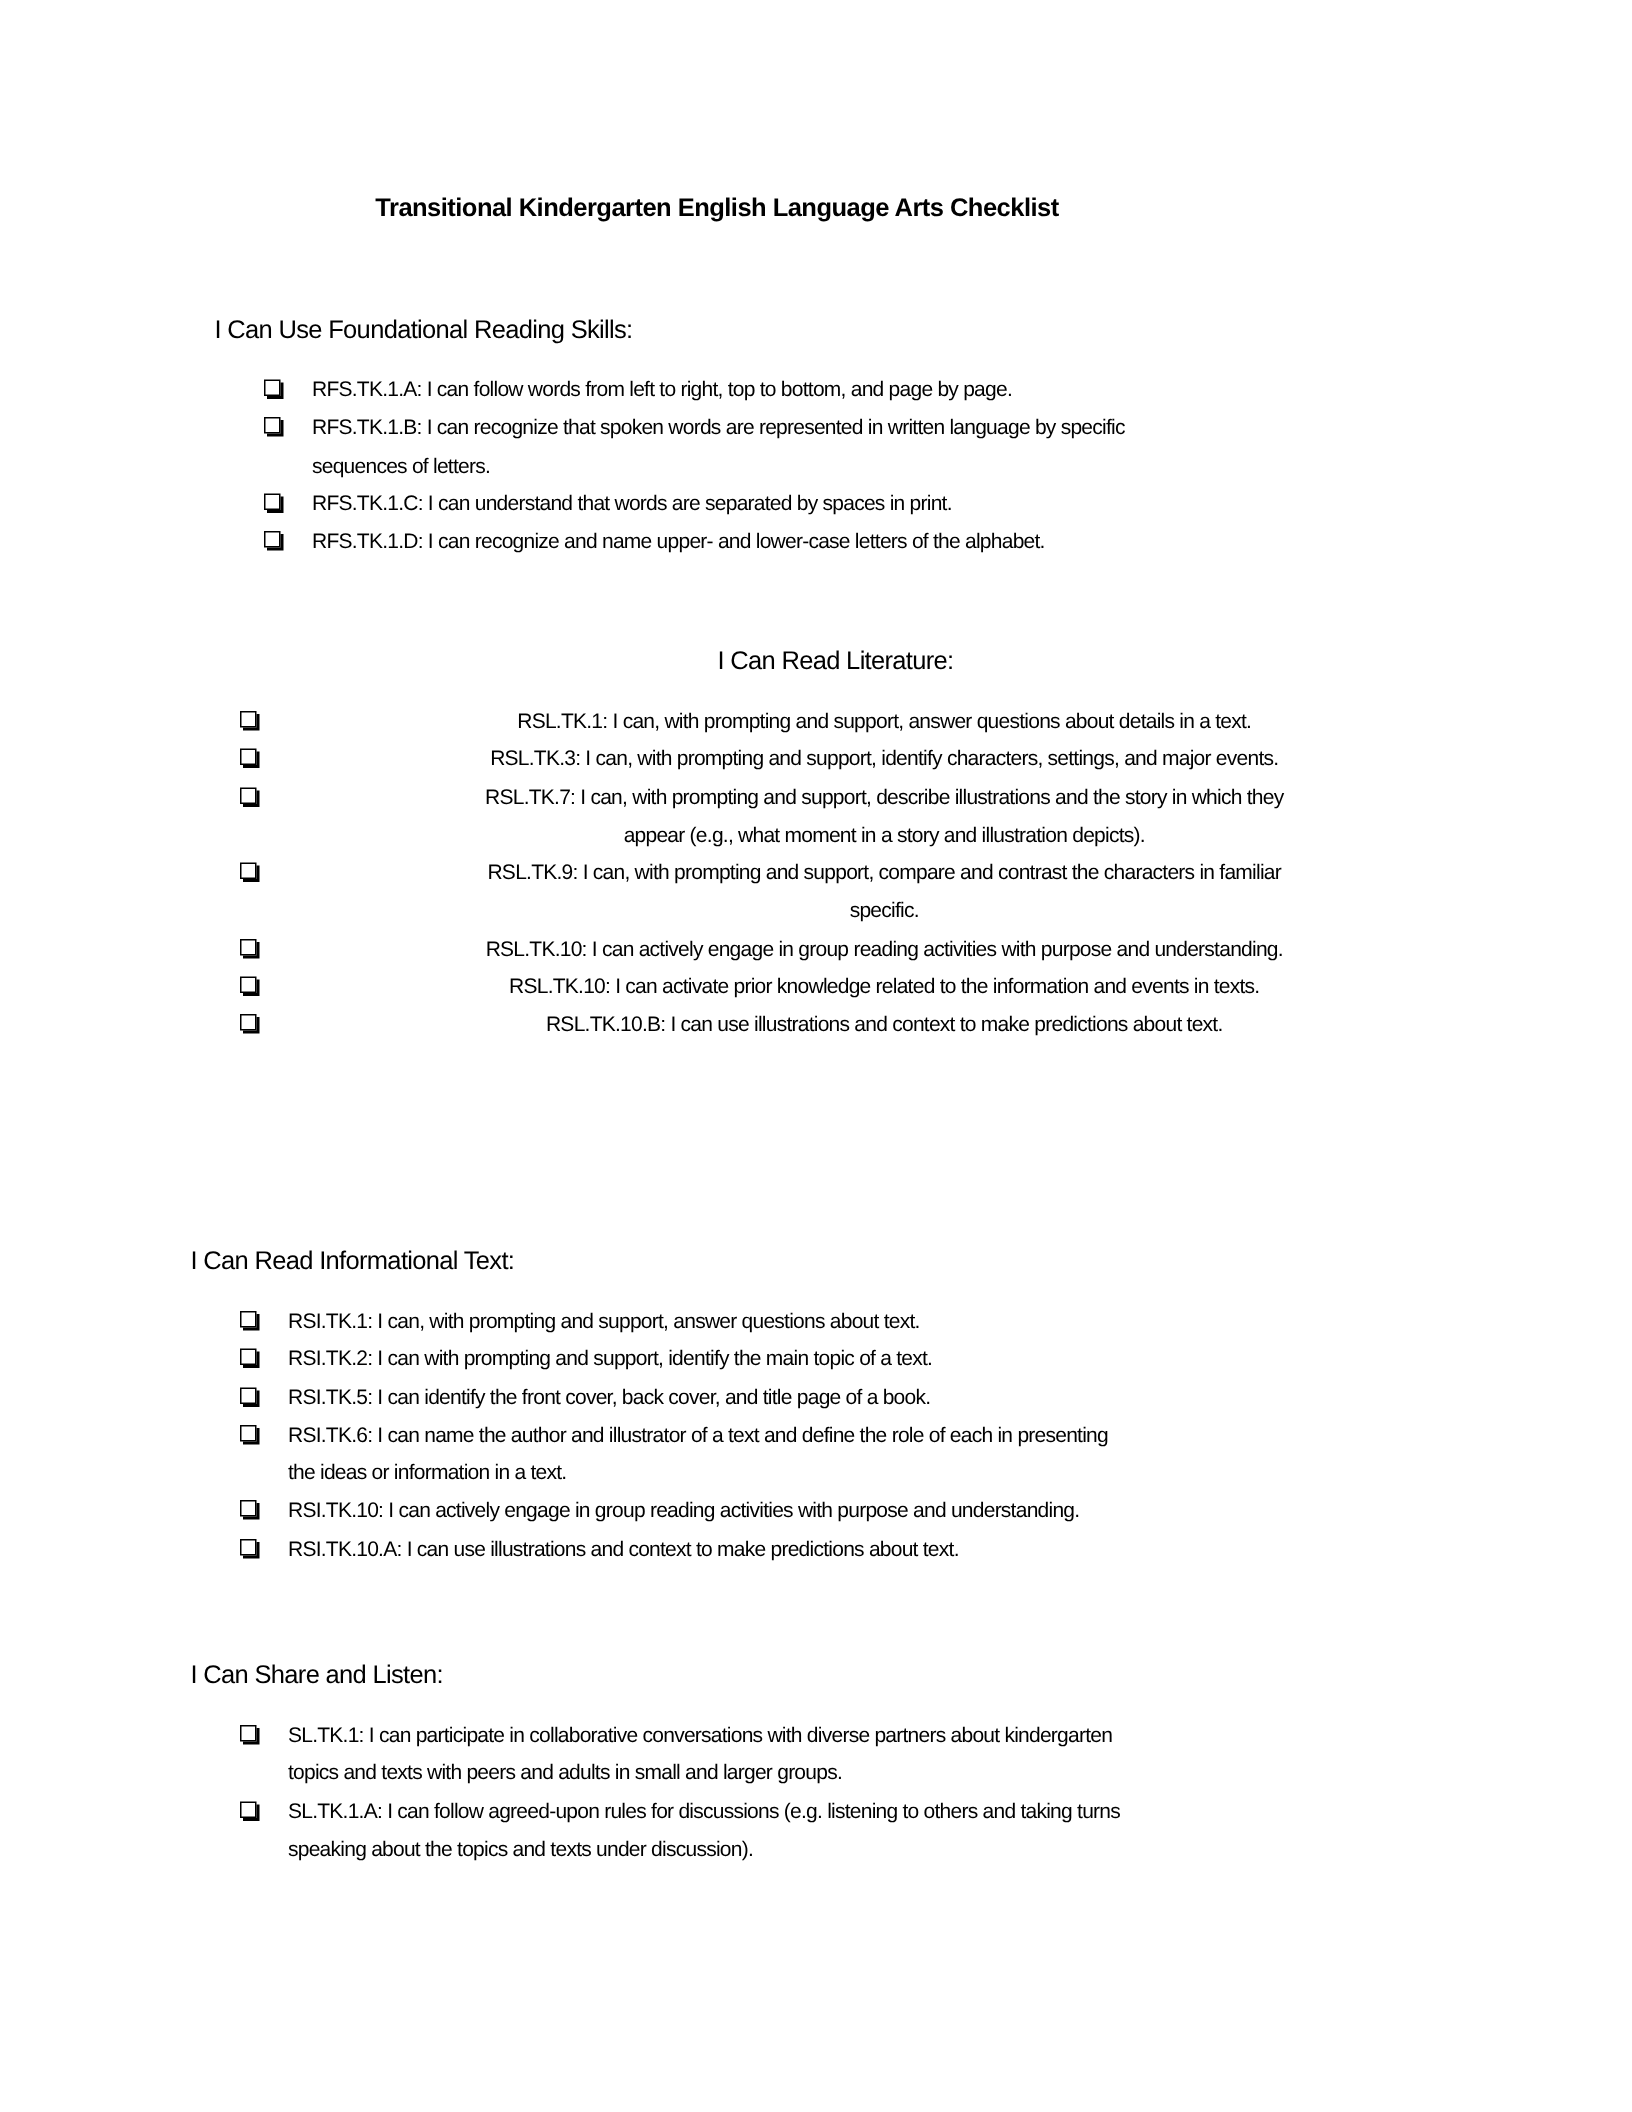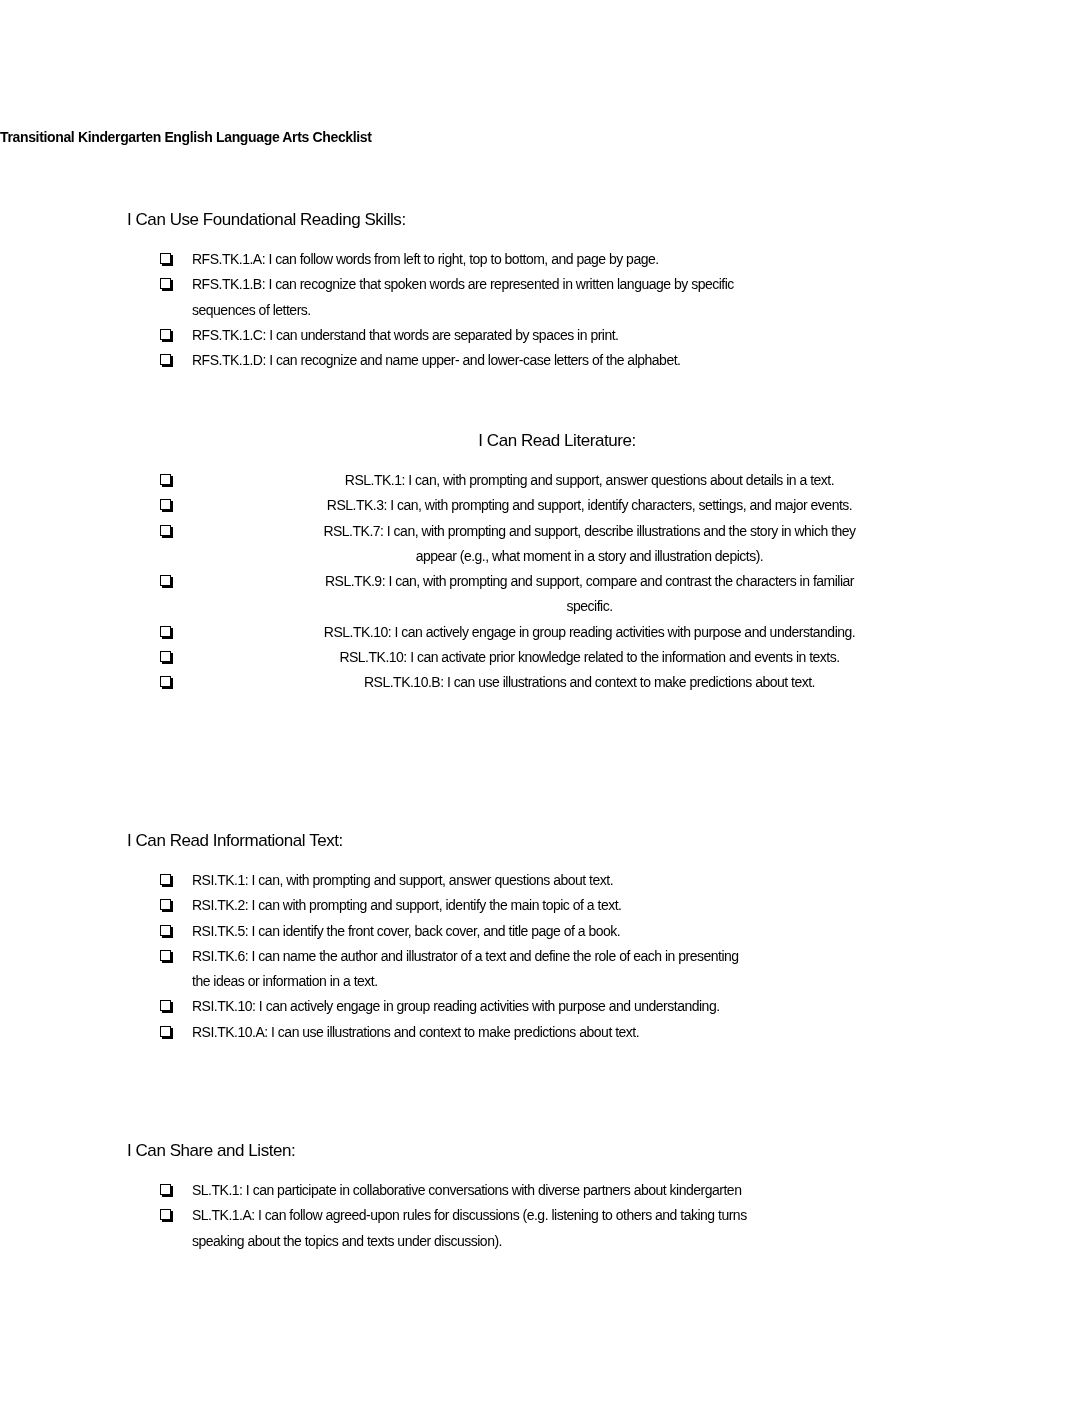--- a/index.html
+++ b/index.html
@@ -19,23 +19,23 @@
       position: absolute;
       left: 0; top: 0;
       width: 1088px; height: 1408px;
       background: #ffffff;
     }
     .title {
       position: absolute;
       left: 0;
       width: 956px;
       top: 129px;
-      text-align: left;
+      text-align: center;
       font-weight: bold;
-      font-size: 14px;
+      font-size: 17px;
       letter-spacing: -0.35px;
       white-space: nowrap;
     }
     .section {
       position: absolute;
       left: 127px;
       width: 860px;
     }
     .section-heading {
       font-size: 17px;
@@ -73,21 +73,21 @@
       box-shadow: 2px 2px 0 0 #000;
       cursor: pointer;
     }
   </style>
 </head>
 <body>
 
 <div class="page">
   <div class="title">Transitional Kindergarten English Language Arts Checklist</div>
   <div id="sections">
-      <div class="section" style="top: 207px;">
+      <div class="section" style="top: 207px; margin-left: 16px;">
         <div class="section-heading">I Can Use Foundational Reading Skills:</div>
         <ul class="items">
           <li class="item">
             <span class="checkbox" role="checkbox" aria-checked="false"></span>
             <span class="line">RFS.TK.1.A: I can follow words from left to right, top to bottom, and page by page.</span>
           </li>
           <li class="item">
             <span class="checkbox" role="checkbox" aria-checked="false"></span>
             <span class="line">RFS.TK.1.B: I can recognize that spoken words are represented in written language by specific</span>
             <span class="line">sequences of letters.</span>
@@ -160,26 +160,27 @@
           <li class="item">
             <span class="checkbox" role="checkbox" aria-checked="false"></span>
             <span class="line">RSI.TK.10: I can actively engage in group reading activities with purpose and understanding.</span>
           </li>
           <li class="item">
             <span class="checkbox" role="checkbox" aria-checked="false"></span>
             <span class="line">RSI.TK.10.A: I can use illustrations and context to make predictions about text.</span>
           </li>
         </ul>
       </div>
-      <div class="section" style="top: 1138px;">
+      <div class="section" style="top: 1104px;">
         <div class="section-heading">I Can Share and Listen:</div>
         <ul class="items">
           <li class="item">
             <span class="checkbox" role="checkbox" aria-checked="false"></span>
             <span class="line">SL.TK.1: I can participate in collaborative conversations with diverse partners about kindergarten</span>
+            <span class="line">topics and texts with peers and adults in small and larger groups.</span>
           </li>
           <li class="item">
             <span class="checkbox" role="checkbox" aria-checked="false"></span>
             <span class="line">SL.TK.1.A: I can follow agreed-upon rules for discussions (e.g. listening to others and taking turns</span>
             <span class="line">speaking about the topics and texts under discussion).</span>
           </li>
         </ul>
       </div>
     </div>
 </div>

